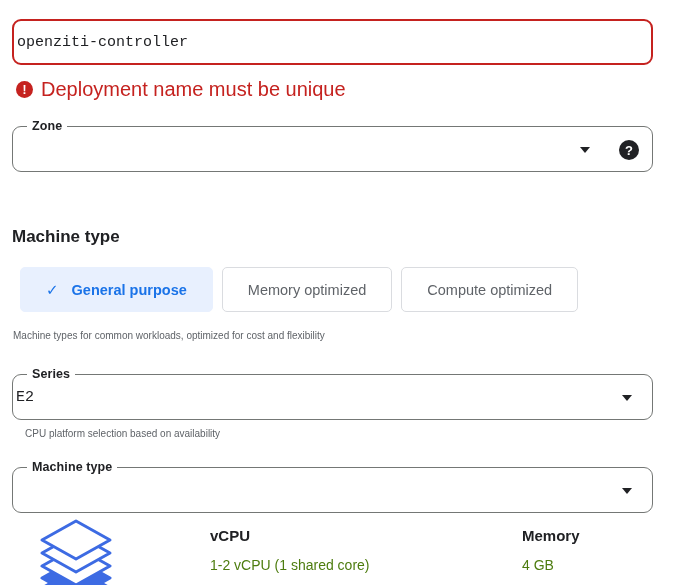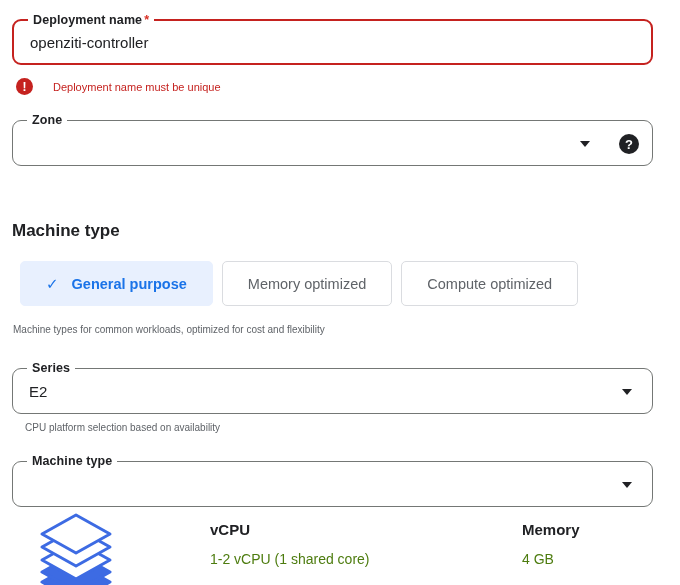--- a/index.html
+++ b/index.html
@@ -22,22 +22,22 @@
   }
   .field .notch-label {
     position:absolute; top:-9px; left:14px;
     background:#fff; padding:0 5px;
     font-size:12.5px; font-weight:bold; color:#202124;
     letter-spacing:.1px; line-height:17px;
     white-space:nowrap;
   }
   .field .value-text, .field input {
     border:none; outline:none; background:transparent;
-    font-family:Liberation Sans, sans-serif; font-size:15px; color:#202124;
-    padding-left:16px; width:100%;
+    font-family:Liberation Mono, monospace; font-size:15px; color:#202124;
+    padding-left:3px; width:100%;
   }
   .field-error { border:2px solid #c5221f; }
   .required { color:#d93025; padding-left:2px; }
 
   .caret {
     position:absolute; top:20px;
     width:0; height:0;
     border-left:5.5px solid transparent;
     border-right:5.5px solid transparent;
     border-top:6.5px solid #202124;
@@ -59,21 +59,21 @@
     display:flex; align-items:center; gap:8px;
     margin:13px 0 0 16px;
   }
   .error-badge {
     width:17px; height:17px; border-radius:50%;
     background:#c5221f; color:#fff;
     font-size:12px; font-weight:bold;
     display:flex; align-items:center; justify-content:center;
     flex:0 0 auto;
   }
-  .error-text { color:#c5221f; font-size:11px; font-weight:500;margin-left:12px; }
+  .error-text { color:#c5221f; font-size:20px; font-weight:500; }
 
   .mt-deploy { margin-top:19px; }
   .mt-zone   { margin-top:25px; }
 
   .section-heading {
     margin:55px 0 0 12px;
     font-size:17px; font-weight:bold; color:#202124;
   }
 
   .tabs { display:flex; gap:9px; margin:20px 0 0 20px; }
@@ -102,23 +102,20 @@
   .layers-icon-wrap { width:76px; height:74px; overflow:hidden; flex:0 0 auto; }
   .spec-col-1 { margin-left:96px; width:312px; padding-top:8px; }
   .spec-col-2 { padding-top:8px; }
   .spec-header { font-size:15px; font-weight:bold; color:#202124; }
   .spec-value  { font-size:14px; color:#4d7c0f; margin-top:13px; }
 </style>
 </head>
 <body>
 
 <div class="field field-error mt-deploy">
-  <span class="notch-label">
-    <span>Deployment name</span><span class="required">*</span>
-  </span>
   <input type="text" value="openziti-controller" style="">
 </div>
 
 <div class="error-row">
   <span class="error-badge">!</span>
   <span class="error-text">Deployment name must be unique</span>
 </div>
 
 <div class="field mt-zone">
   <span class="notch-label">Zone</span>

